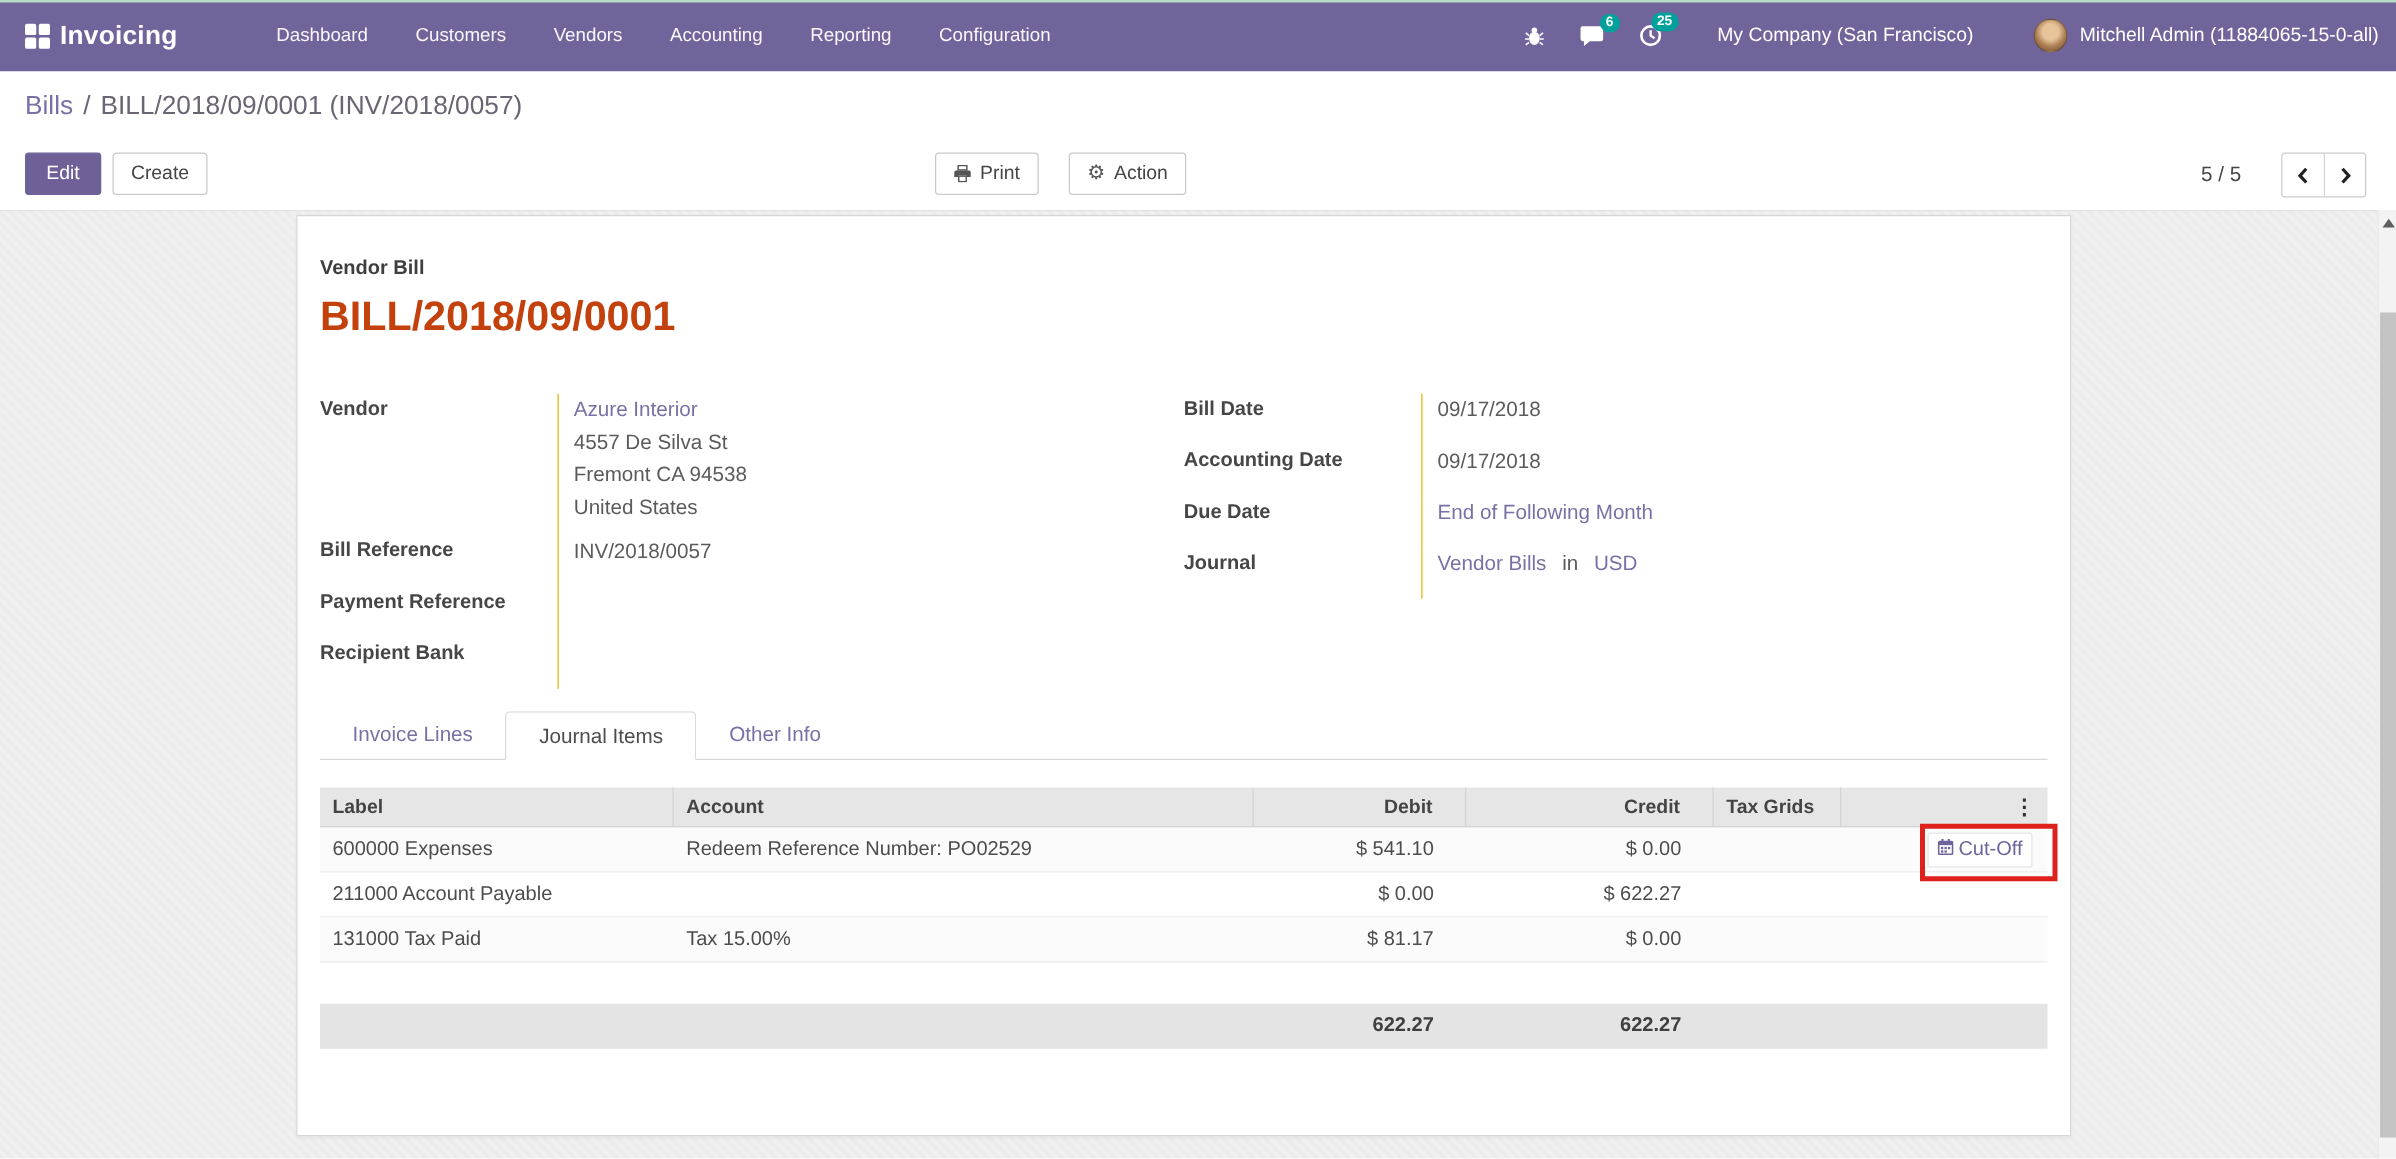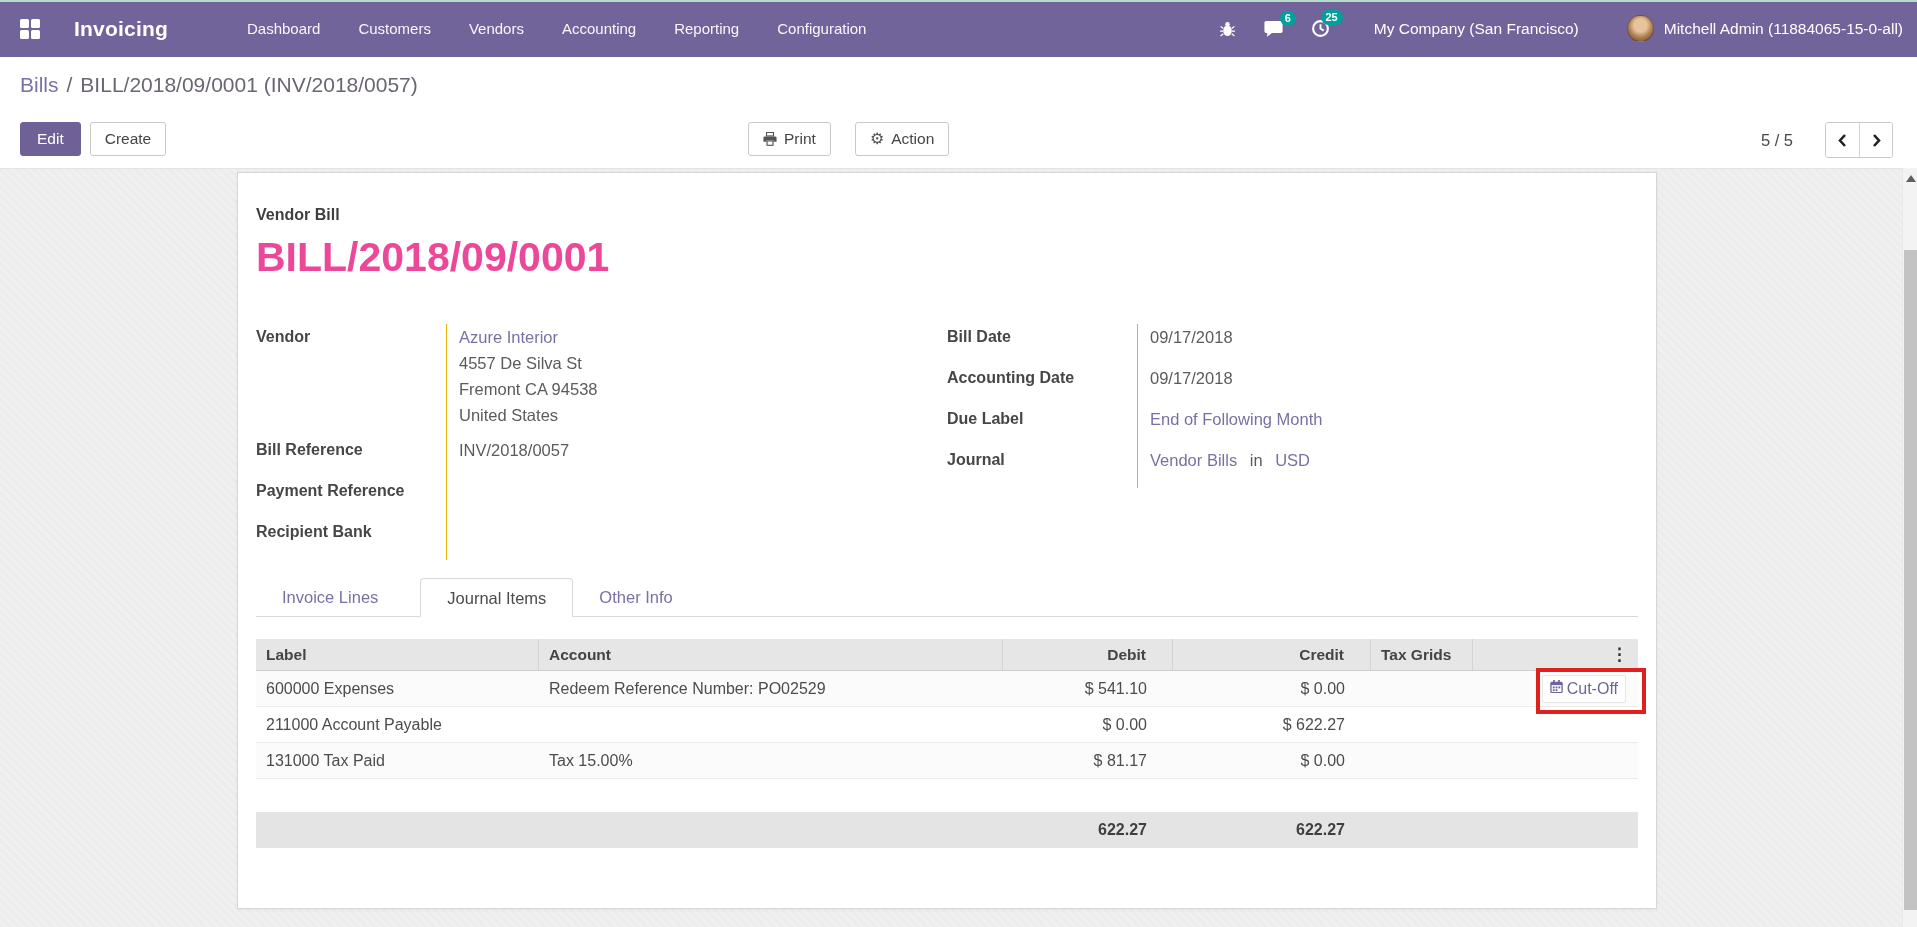--- a/index.html
+++ b/index.html
@@ -7,21 +7,21 @@
   .screen { position:relative; width:1917px; height:927px; overflow:hidden; background:#fff; }
 
   
   .top-strip { position:absolute; top:0; left:0; width:100%; height:2px; background:#b7dcc8; z-index:30; }
 
   
   .navbar { position:absolute; top:0; left:0; width:100%; height:57px; background:#71649B;
             display:flex; align-items:center; padding:0 14px 0 20px; z-index:20; }
   .apps-icon { width:20px; height:20px; display:grid; grid-template-columns:9px 9px; grid-template-rows:9px 9px; gap:2px; cursor:pointer; }
   .apps-icon span { background:#fff; border-radius:1.5px; }
-  .brand { color:#fff; font-size:21px; font-weight:700; margin-left:34px; letter-spacing:.2px; }
+  .brand { color:#fff; font-size:21px; font-weight:700; margin-left:8px; letter-spacing:.2px; }
   .menus { display:flex; margin-left:60px; }
   .menu-item { color:rgba(255,255,255,.95); font-size:15px; padding:19px 19px; cursor:pointer; }
   .nav-right { margin-left:auto; display:flex; align-items:center; }
   .sys-icon { position:relative; margin-left:28px; cursor:pointer; display:flex; align-items:center; }
   .badge { position:absolute; top:-9px; right:-13px; background:#00A09D; color:#fff; font-size:11px;
            line-height:15px; padding:0 5px; border-radius:9px; font-weight:700; }
   .company { color:#ffffff; font-size:15.5px; margin-left:44px; cursor:pointer; }
   .avatar { width:27px; height:27px; border-radius:50%; margin-left:48px;
             background:radial-gradient(circle at 50% 38%, #e8c49a 0 32%, #a97c52 60%, #6e4a2e 100%);
             border:1px solid rgba(0,0,0,.25); cursor:pointer; }
@@ -50,37 +50,37 @@
   .pager-btn + .pager-btn { border-left:1px solid #d5d5d5; }
 
   
   .content { position:absolute; top:168px; left:0; width:1902px; height:759px;
              background:#f1f0f1; border-top:1px solid #e3e3e3;
              background-image:repeating-linear-gradient(45deg, rgba(0,0,0,.016) 0 3px, transparent 3px 6px); }
   .sheet { position:absolute; left:237px; top:3px; width:1420px; height:737px; background:#fff;
            border:1px solid #d6d6d6; box-shadow:0 1px 3px rgba(0,0,0,.05); padding:33px 18px 0 18px; }
 
   .doc-type { font-size:16px; font-weight:700; color:#3f3f3f; }
-  .doc-number { font-size:41px; font-weight:700; color:#ec4899; margin-top:10px; }
+  .doc-number { font-size:33px; font-weight:700; color:#c2410c; margin-top:10px; }
 
   
   .fields { display:grid; grid-template-columns:1fr 1fr; margin-top:43px; }
   .fgroup { display:grid; grid-template-columns:190px 1fr; align-content:start; }
   .flabel { font-size:16px; font-weight:700; color:#464646; min-height:41px; line-height:26px; }
   .fval { border-left:1px solid #eab308; padding-left:12px; font-size:16.5px; color:#5b5b5b;
           min-height:41px; line-height:26px; }
   .fval.tall { min-height:113px; }
   .link { color:#7a70a5; cursor:pointer; }
   .addr { color:#5b5b5b; }
 
   
   .tabs { display:flex; margin-top:18px; border-bottom:1px solid #d9d9d9; height:39px; }
   .tab { padding:0 26px; line-height:38px; font-size:16.5px; color:#7a70a5; cursor:pointer; }
   .tab.active { color:#4c4c4c; background:#fff; border:1px solid #d9d9d9; border-bottom:1px solid #fff;
-                border-radius:4px 4px 0 0; margin-bottom:-1px;margin-left:16px; }
+                border-radius:4px 4px 0 0; margin-bottom:-1px; }
 
   
   .jtable { margin-top:22px; }
   .trow { display:grid; grid-template-columns:283px 464px 170px 198px 102px 1fr; align-items:center; }
   .thead { background:#e6e6e6; height:32px; font-weight:700; font-size:15.5px; color:#444;
            border-bottom:1px solid #cfcfcf; }
   .thead > div { padding:0 10px; height:100%; display:flex; align-items:center; border-right:1px solid #d4d4d4; cursor:pointer; }
   .thead > div:last-child { border-right:none; }
   .thead .num { justify-content:flex-end; padding-right:26px; }
   .kebab-cell { justify-content:flex-end !important; padding-right:10px !important; }
@@ -218,21 +218,21 @@
           <div class="fval"></div>
           <div class="flabel">Recipient Bank</div>
           <div class="fval"></div>
         </div>
 
         <div class="fgroup">
           <div class="flabel">Bill Date</div>
           <div class="fval">09/17/2018</div>
           <div class="flabel">Accounting Date</div>
           <div class="fval">09/17/2018</div>
-          <div class="flabel">Due Label</div>
+          <div class="flabel">Due Date</div>
           <div class="fval">
             <span class="link">End of Following Month</span>
           </div>
           <div class="flabel">Journal</div>
           <div class="fval">
             <span class="link">Vendor Bills</span>
             <span style="margin:0 8px;">in</span>
             <span class="link">USD</span>
           </div>
         </div>

